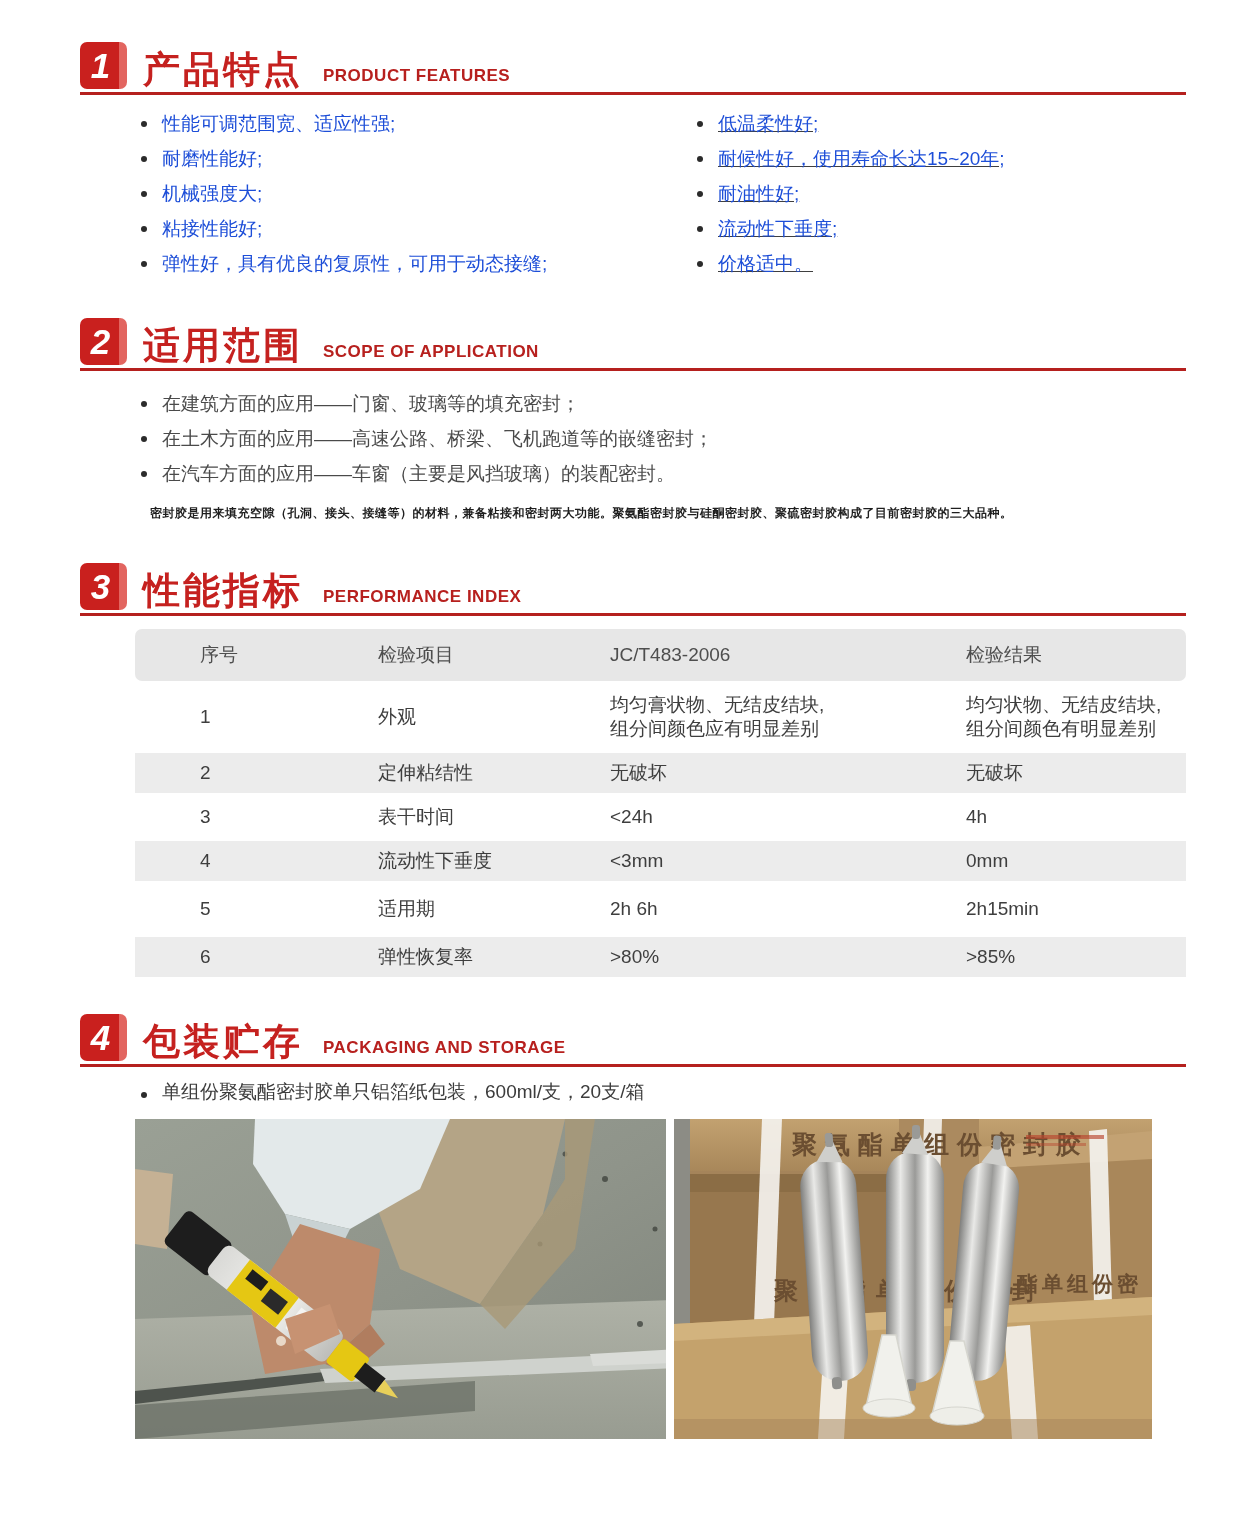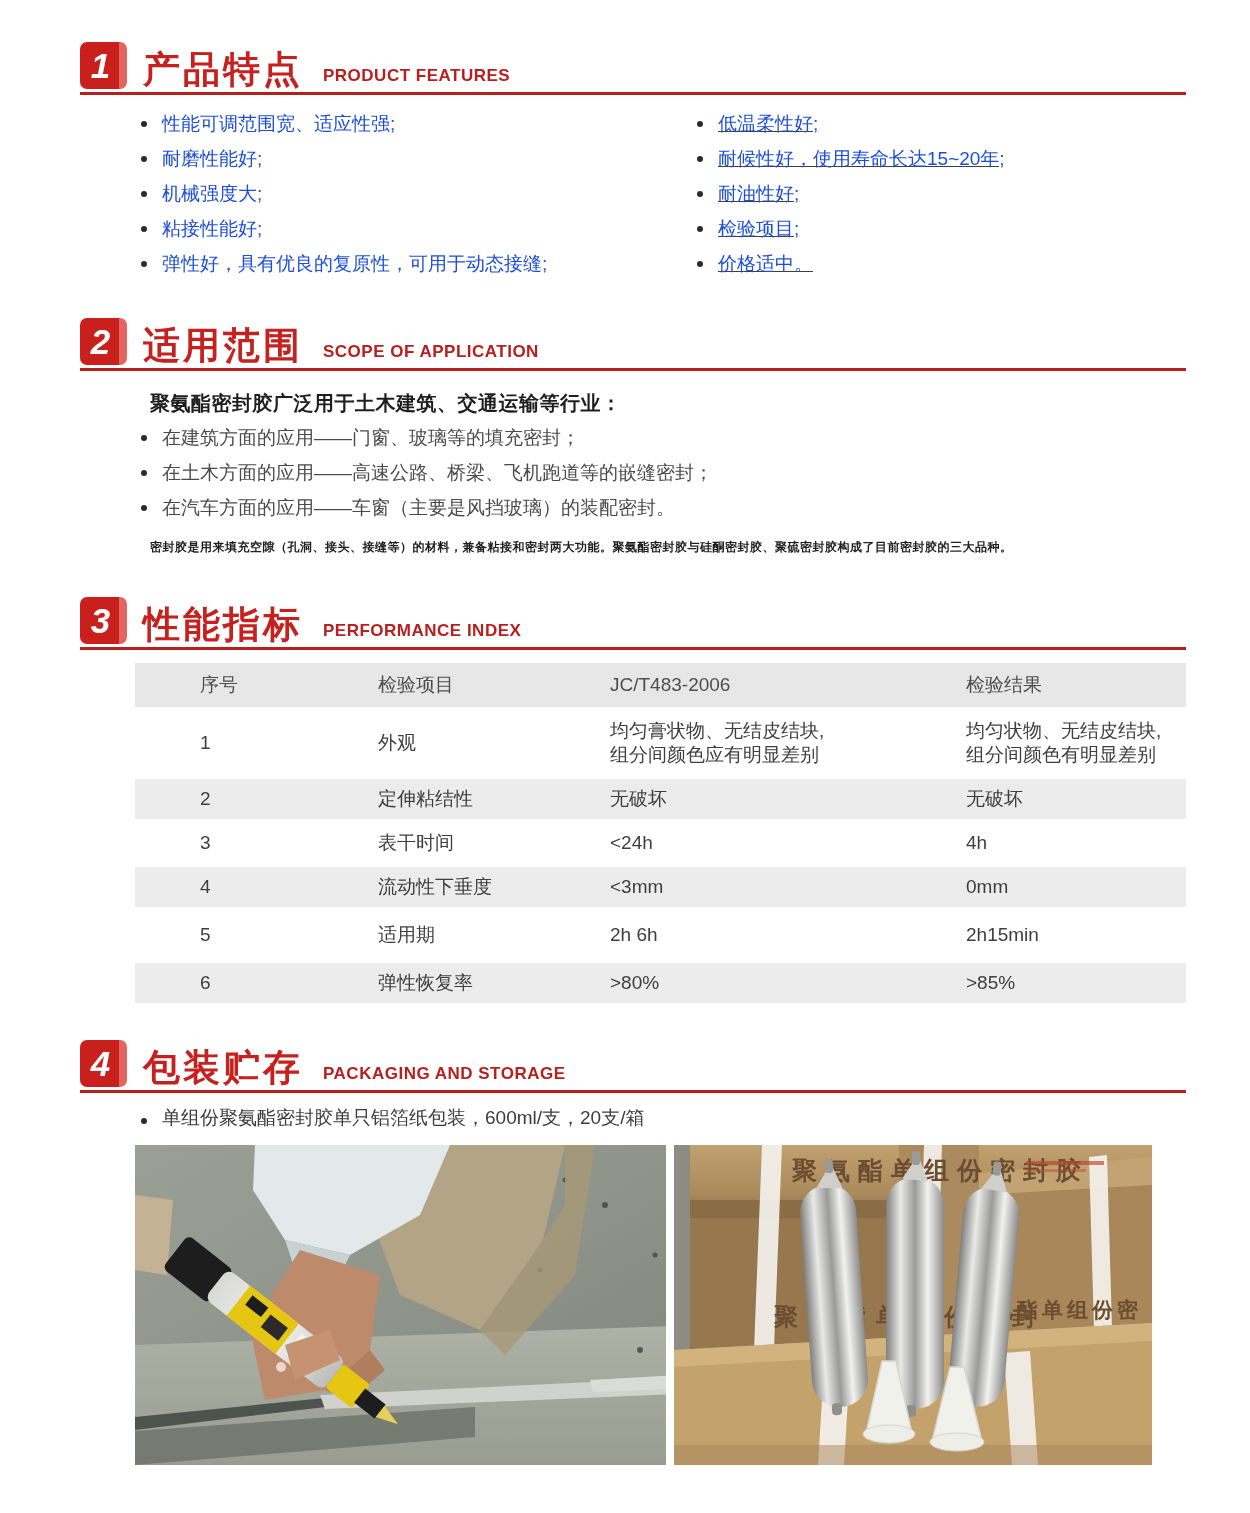--- a/index.html
+++ b/index.html
@@ -60,21 +60,21 @@
   .ptable { margin-left:135px; margin-right:64px; margin-top:13px; }
   .trow {
     display:grid; grid-template-columns:205px 250px 360px 236px;
     align-items:center;
   }
   .trow .c { padding-right:10px; font-size:19px; color:#3e3e3e; line-height:24px; }
   .trow .c1 { padding-left:65px; }
   .trow .c2 { padding-left:38px; }
   .trow .c3 { padding-left:20px; }
   .trow .c4 { padding-left:16px; }
-  .thead { background:#e7e7e7; height:44px; }
+  .thead { background:#e7e7e7; height:52px;border-radius:7px; }
   .thead .c { color:#4e4e4e; }
   .r1 { height:72px; background:#ffffff; }
   .r2 { height:40px; background:#ececec; }
   .r3 { height:48px; background:#ffffff; }
   .r4 { height:40px; background:#ececec; }
   .r5 { height:56px; background:#ffffff; }
   .r6 { height:40px; background:#ececec; }
   
   .sec1 { padding-top:42px; }
   .sec2 { margin-top:37px; }
@@ -105,34 +105,33 @@
         <li class="bullet">性能可调范围宽、适应性强;</li>
         <li class="bullet">耐磨性能好;</li>
         <li class="bullet">机械强度大;</li>
         <li class="bullet">粘接性能好;</li>
         <li class="bullet">弹性好，具有优良的复原性，可用于动态接缝;</li>
       </ul>
       <ul class="col-r">
         <li class="bullet">低温柔性好;</li>
         <li class="bullet">耐候性好，使用寿命长达15~20年;</li>
         <li class="bullet">耐油性好;</li>
-        <li class="bullet">检验项目;</li>
+        <li class="bullet">流动性下垂度;</li>
         <li class="bullet">价格适中。</li>
       </ul>
     </div>
   </div>
 
   <div class="sec sec2">
     <div class="sec-head">
       <div class="sec-num">2</div>
       <div class="sec-cn">适用范围</div>
       <div class="sec-en">SCOPE OF APPLICATION</div>
     </div>
     <div class="scope-body">
-      <div class="scope-intro">聚氨酯密封胶广泛用于土木建筑、交通运输等行业：</div>
       <ul class="scope-list">
         <li class="bullet">在建筑方面的应用——门窗、玻璃等的填充密封；</li>
         <li class="bullet">在土木方面的应用——高速公路、桥梁、飞机跑道等的嵌缝密封；</li>
         <li class="bullet">在汽车方面的应用——车窗（主要是风挡玻璃）的装配密封。</li>
       </ul>
       <div class="scope-concl">密封胶是用来填充空隙（孔洞、接头、接缝等）的材料，兼备粘接和密封两大功能。聚氨酯密封胶与硅酮密封胶、聚硫密封胶构成了目前密封胶的三大品种。</div>
     </div>
   </div>
 
   <div class="sec sec3">

